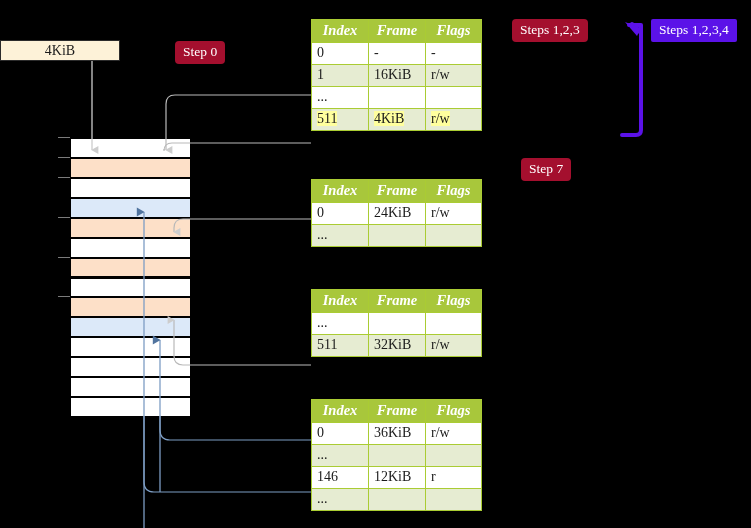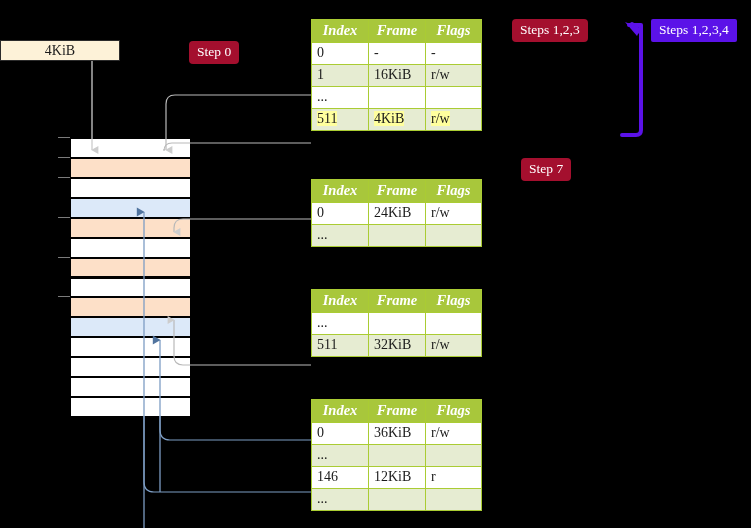--- a/index.html
+++ b/index.html
@@ -51,21 +51,21 @@
 </style>
 </head>
 <body>
 
 <div class="stage">
 
   <div class="pagebox" style="left:0px;top:40px;width:120px;height:21px;">
     <span>4KiB</span>
   </div>
 
-  <div class="badge badge-red" style="left:189px;top:41px;">
+  <div class="badge badge-red" style="left:175px;top:41px;">
     <span>Step 0</span>
   </div>
 
   <div class="badge badge-red" style="left:512px;top:19px;">
     <span>Steps 1,2,3</span>
   </div>
 
   <div class="badge badge-violet" style="left:651px;top:19px;">
     <span>Steps 1,2,3,4</span>
   </div>

